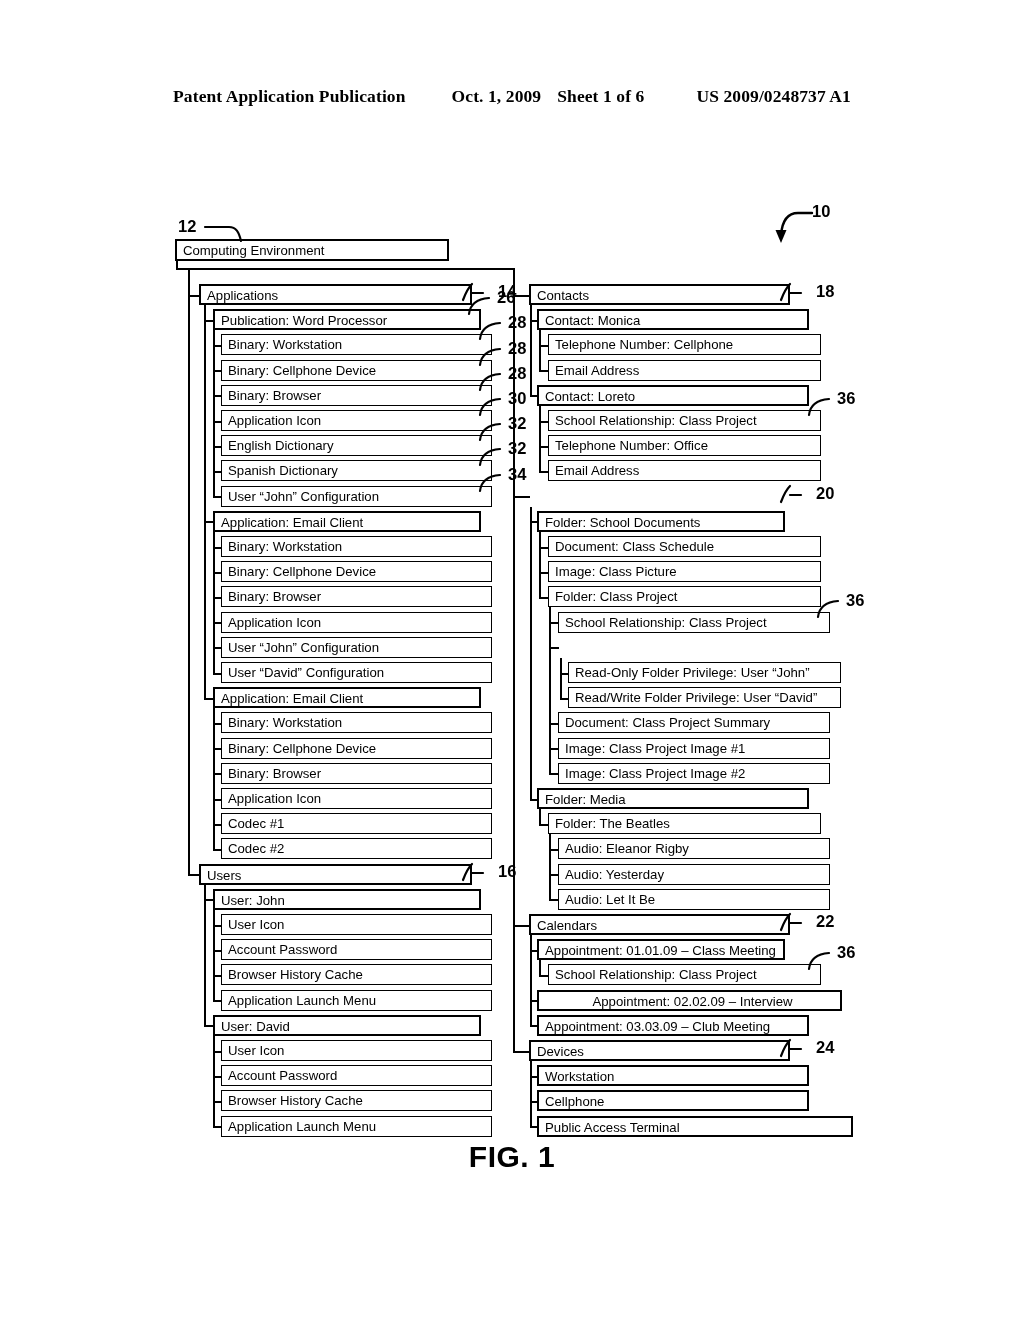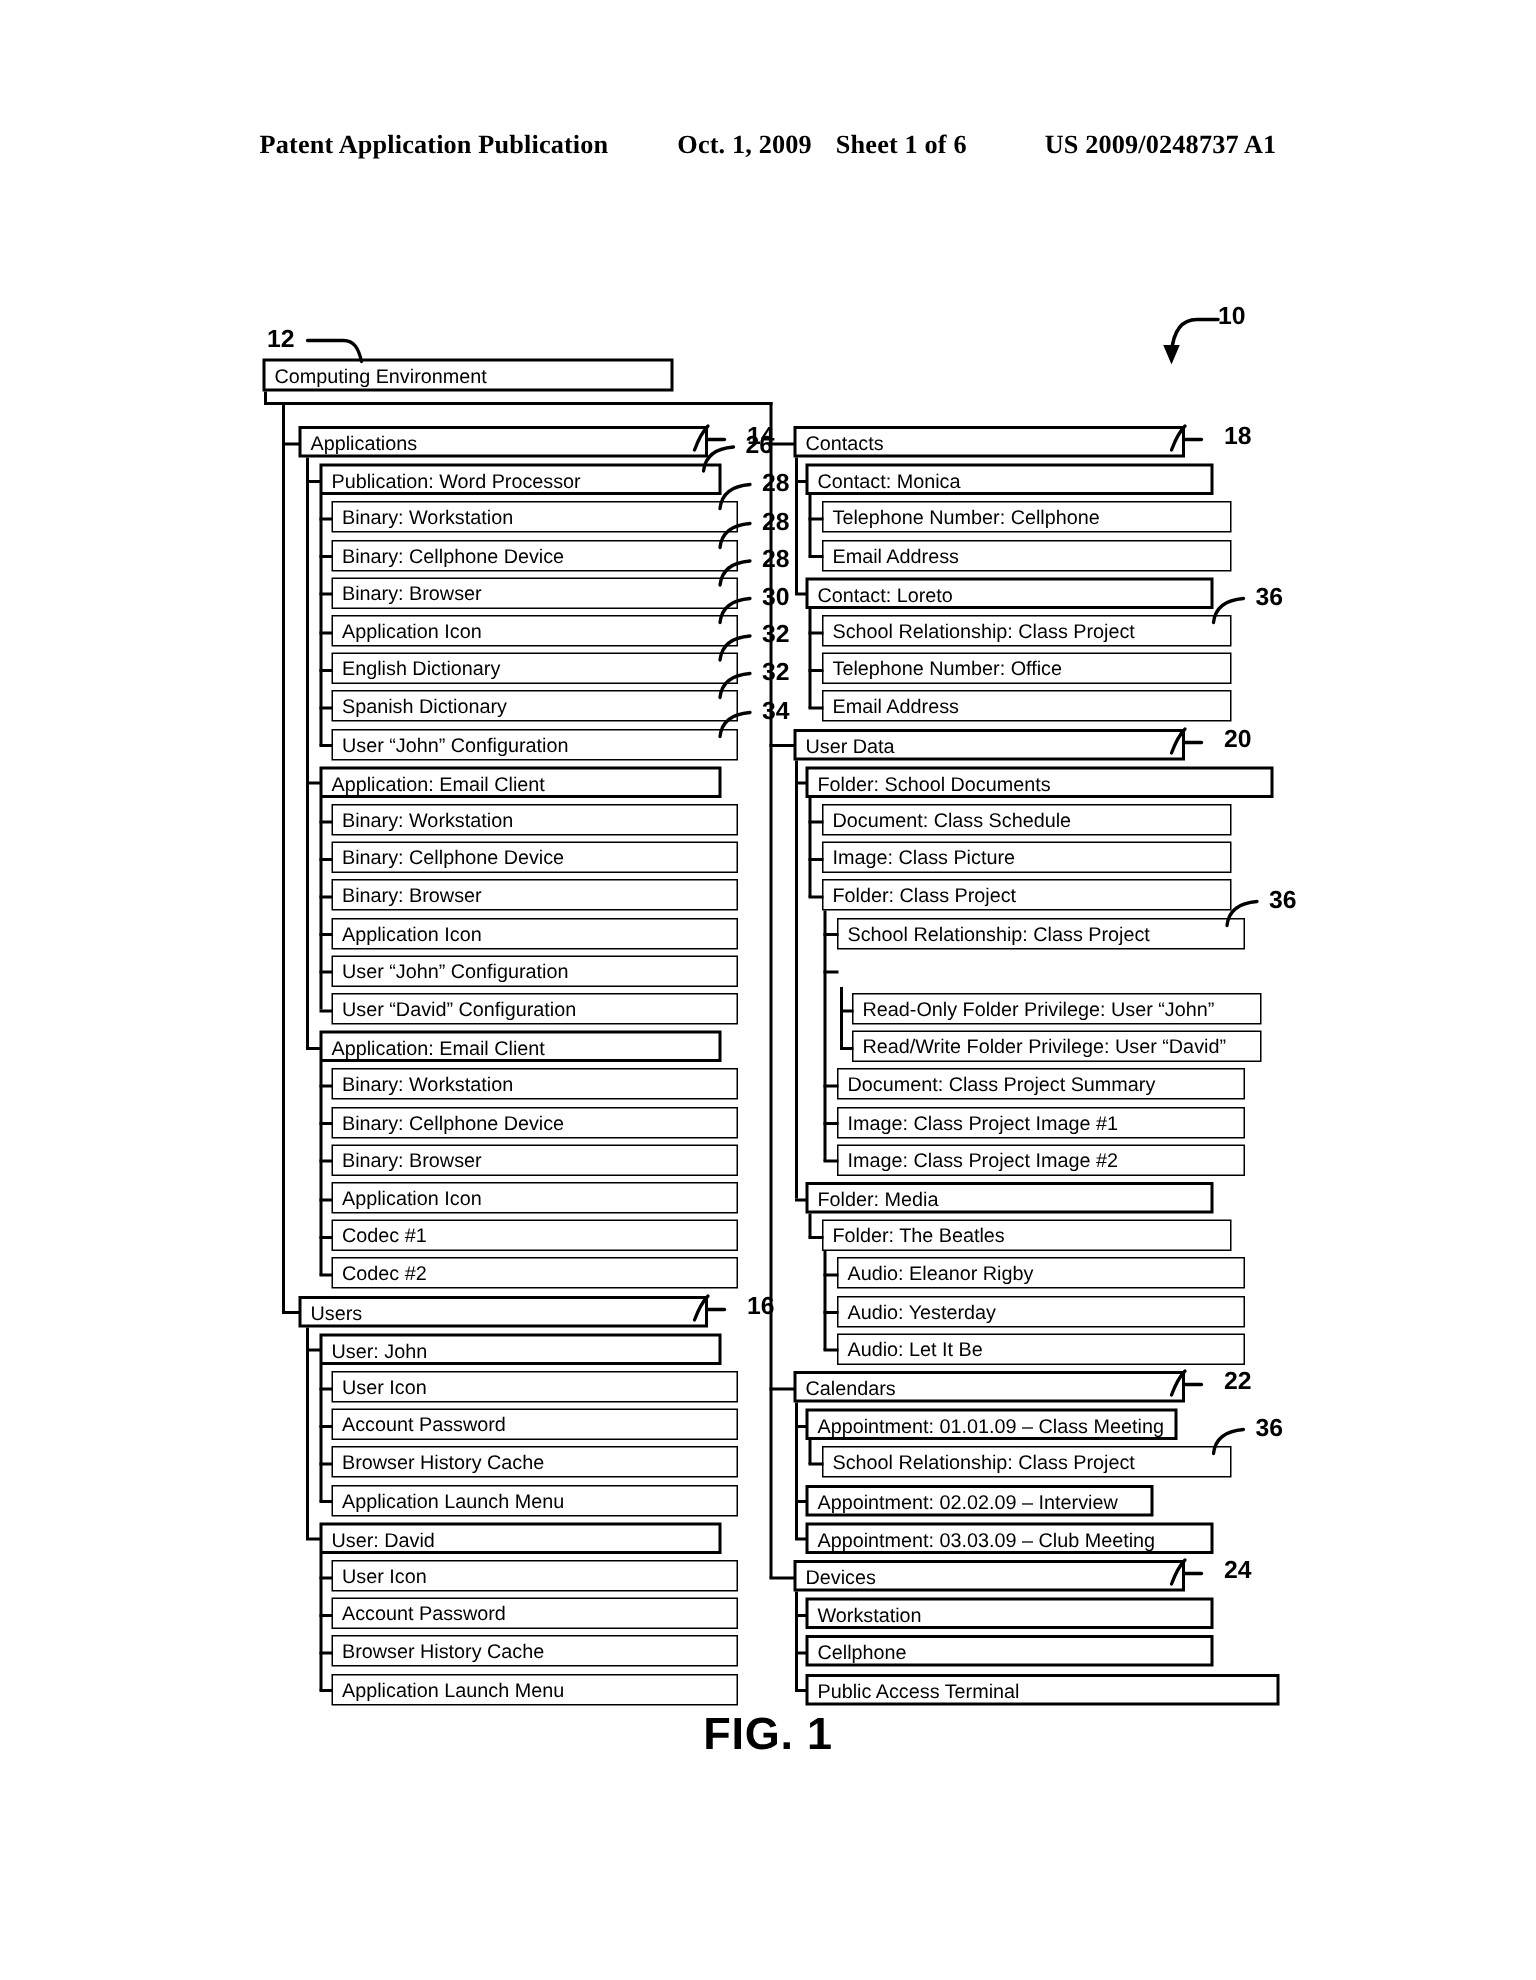--- a/index.html
+++ b/index.html
@@ -267,40 +267,39 @@
     </div>
     <div class="refnum" style="left: 498px; top: 862.6px;">16</div>
     <div class="node heavy" style="left: 529px; top: 284px; width: 261px;">Contacts</div>
     <div class="node heavy" style="left: 537px; top: 309.2px; width: 272px;">Contact: Monica</div>
     <div class="node" style="left: 548px; top: 334.4px; width: 273px;">Telephone Number: Cellphone</div>
     <div class="node" style="left: 548px; top: 359.6px; width: 273px;">Email Address</div>
     <div class="node heavy" style="left: 537px; top: 384.8px; width: 272px;">Contact: Loreto</div>
     <div class="node" style="left: 548px; top: 410px; width: 273px;">School Relationship: Class Project</div>
     <div class="node" style="left: 548px; top: 435.2px; width: 273px;">Telephone Number: Office</div>
     <div class="node" style="left: 548px; top: 460.4px; width: 273px;">Email Address</div>
-    <div class="node heavy" style="left: 529px; top: 485.6px; width: 261px;">User Data</div>
-    <div class="node heavy" style="left: 537px; top: 510.8px; width: 312px;">Folder: School Documents</div>
+    <div class="node heavy" style="left: 537px; top: 510.8px; width: 248px;">Folder: School Documents</div>
     <div class="node" style="left: 548px; top: 536px; width: 273px;">Document: Class Schedule</div>
     <div class="node" style="left: 548px; top: 561.2px; width: 273px;">Image: Class Picture</div>
     <div class="node" style="left: 548px; top: 586.4px; width: 273px;">Folder: Class Project</div>
     <div class="node" style="left: 558px; top: 611.6px; width: 272px;">School Relationship: Class Project</div>
     <div class="node" style="left: 568px; top: 662px; width: 273px;">Read-Only Folder Privilege: User “John”</div>
     <div class="node" style="left: 568px; top: 687.2px; width: 273px;">Read/Write Folder Privilege: User “David”</div>
     <div class="node" style="left: 558px; top: 712.4px; width: 272px;">Document: Class Project Summary</div>
     <div class="node" style="left: 558px; top: 737.6px; width: 272px;">Image: Class Project Image #1</div>
     <div class="node" style="left: 558px; top: 762.8px; width: 272px;">Image: Class Project Image #2</div>
     <div class="node heavy" style="left: 537px; top: 788px; width: 272px;">Folder: Media</div>
     <div class="node" style="left: 548px; top: 813.2px; width: 273px;">Folder: The Beatles</div>
     <div class="node" style="left: 558px; top: 838.4px; width: 272px;">Audio: Eleanor Rigby</div>
     <div class="node" style="left: 558px; top: 863.6px; width: 272px;">Audio: Yesterday</div>
     <div class="node" style="left: 558px; top: 888.8px; width: 272px;">Audio: Let It Be</div>
     <div class="node heavy" style="left: 529px; top: 914px; width: 261px;">Calendars</div>
     <div class="node heavy" style="left: 537px; top: 939.2px; width: 248px;">Appointment: 01.01.09 – Class Meeting</div>
     <div class="node" style="left: 548px; top: 964.4px; width: 273px;">School Relationship: Class Project</div>
-    <div class="node heavy" style="left: 537px; top: 989.6px; width: 232px;">Appointment: 02.02.09 – Interview</div>
+    <div class="node heavy" style="left: 537px; top: 989.6px; width: 305px; text-align: center;">Appointment: 02.02.09 – Interview</div>
     <div class="node heavy" style="left: 537px; top: 1014.8px; width: 272px;">Appointment: 03.03.09 – Club Meeting</div>
     <div class="node heavy" style="left: 529px; top: 1040px; width: 261px;">Devices</div>
     <div class="node heavy" style="left: 537px; top: 1065.2px; width: 272px;">Workstation</div>
     <div class="node heavy" style="left: 537px; top: 1090.4px; width: 272px;">Cellphone</div>
     <div class="node heavy" style="left: 537px; top: 1115.6px; width: 316px;">Public Access Terminal</div>
     <div class="vline" style="left: 513px; top: 268px; height: 783.5px;"></div>
     <div class="hline" style="left: 513px; top: 294.5px; width: 17px;"></div>
     <div class="hline" style="left: 513px; top: 496.1px; width: 17px;"></div>
     <div class="hline" style="left: 513px; top: 924.5px; width: 17px;"></div>
     <div class="hline" style="left: 513px; top: 1050.5px; width: 17px;"></div>

